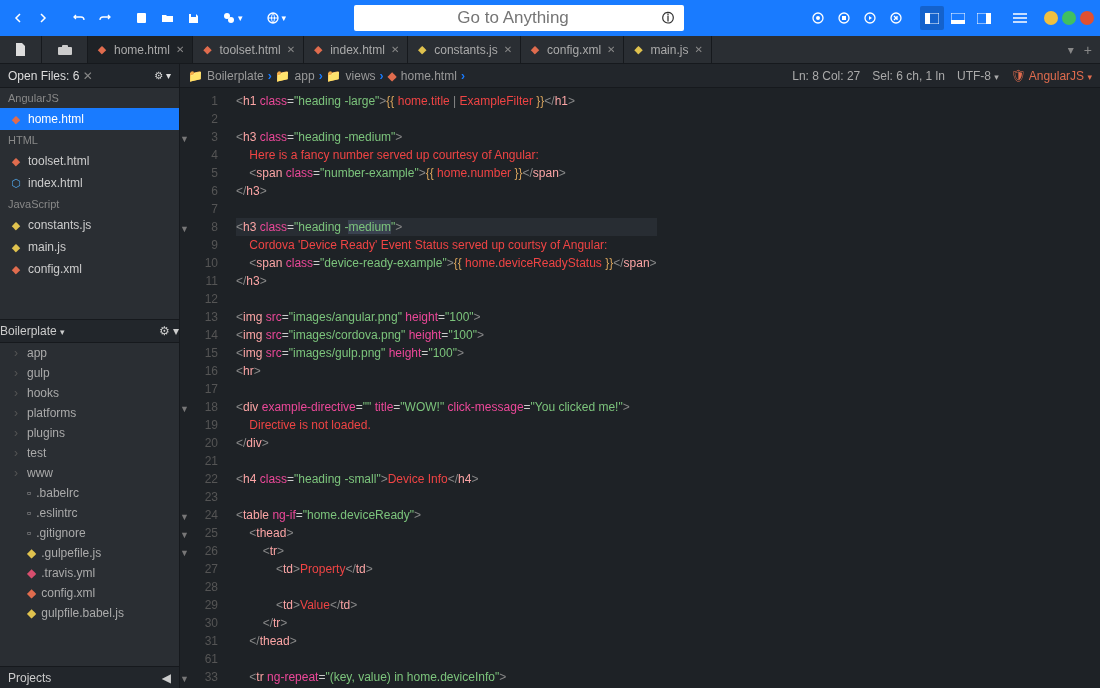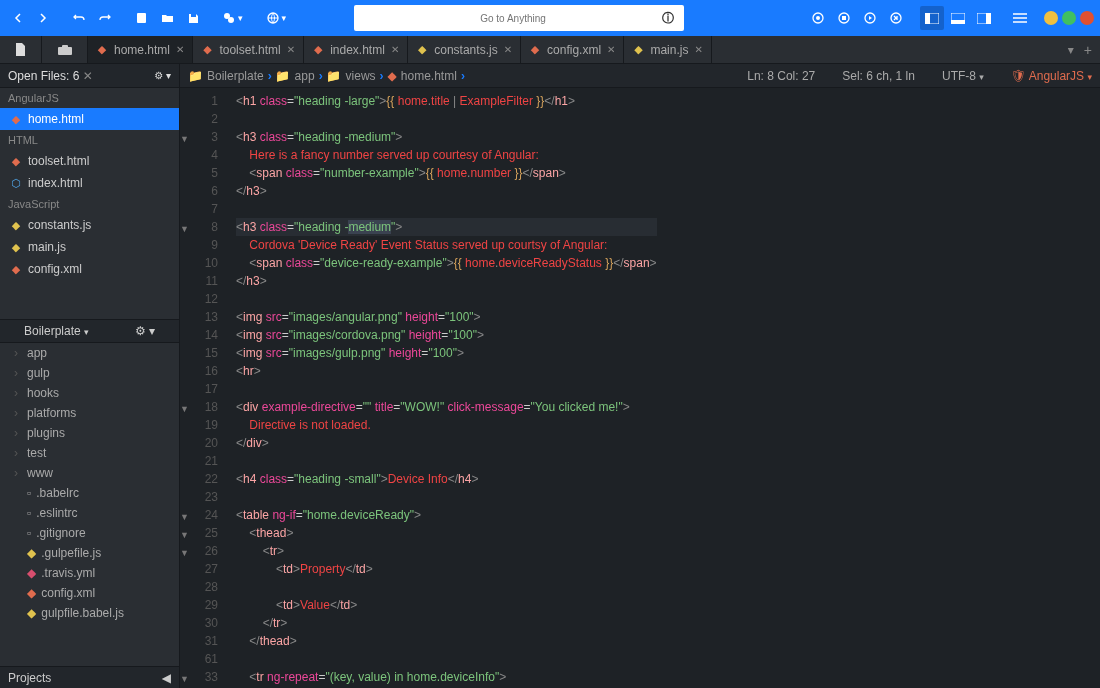--- a/index.html
+++ b/index.html
@@ -2,21 +2,21 @@
 <html><head>
 <meta charset="utf-8">
 <style>
 *{margin:0;padding:0;box-sizing:border-box;font-family:-apple-system,'Segoe UI',sans-serif;font-size:12px}
 body{width:1100px;height:688px;background:#1e2226;color:#ccc;overflow:hidden;display:flex;flex-direction:column}
 .toolbar{background:#197bff;height:36px;display:flex;align-items:center;padding:0 6px;gap:2px}
 .tb-btn{width:24px;height:24px;display:flex;align-items:center;justify-content:center;color:#fff;cursor:pointer;border-radius:2px}
 .tb-sep{width:8px}
 .tb-group{display:flex;gap:1px}
 .search-box{flex:1;max-width:330px;margin:0 auto;background:#fff;height:26px;border-radius:2px;display:flex;align-items:center;padding:0 10px}
-.search-box input{flex:1;border:none;outline:none;text-align:center;font-size:10px;color:#444}
+.search-box input{flex:1;border:none;outline:none;text-align:center;font-size:17px;color:#444}
 .search-box .info{color:#333;font-weight:bold}
 .tb-right{margin-left:auto;display:flex;gap:2px;align-items:center}
 .win-btns{display:flex;gap:4px;margin-left:10px}
 .win-btn{width:14px;height:14px;border-radius:50%}
 .tabstrip{background:#2a2e33;height:28px;display:flex;align-items:stretch;border-bottom:1px solid #16191d}
 .tab-icon-slot{width:42px;display:flex;align-items:center;justify-content:center;border-right:1px solid #16191d}
 .tabs{display:flex;flex:1}
 .tab{display:flex;align-items:center;padding:0 8px;gap:6px;border-right:1px solid #16191d;cursor:pointer;color:#aaa}
 .tab.active{background:#1e2226}
 .tab .close{color:#888;font-size:10px}
@@ -24,29 +24,29 @@
 .tabstrip-right{margin-left:auto;display:flex;align-items:center;padding:0 8px;gap:10px;color:#888}
 .main{flex:1;display:flex;min-height:0}
 .sidebar{width:180px;background:#2a2e33;display:flex;flex-direction:column;border-right:1px solid #16191d}
 .sb-head{background:#22262b;height:24px;display:flex;align-items:center;padding:0 8px;color:#ddd;justify-content:space-between;border-bottom:1px solid #16191d}
 .sb-head .gear{font-size:10px}
 .sb-cat{padding:4px 8px;color:#888;font-size:11px;background:#2a2e33}
 .sb-item{display:flex;align-items:center;padding:4px 8px 4px 10px;gap:6px;cursor:pointer;color:#ccc}
 .sb-item.sel{background:#197bff;color:#fff}
 .sb-item .ic{width:12px;height:12px;display:inline-flex;align-items:center;justify-content:center;font-size:11px}
 .sb-section{flex:1;overflow:auto}
-.sb-proj-head{background:#22262b;height:24px;display:flex;align-items:center;padding:0 24px;justify-content:space-between;border-top:1px solid #16191d;border-bottom:1px solid #16191d}
+.sb-proj-head{background:#22262b;height:24px;display:flex;align-items:center;padding:0 0;justify-content:space-between;border-top:1px solid #16191d;border-bottom:1px solid #16191d}
 .proj-item{display:flex;align-items:center;padding:3px 8px 3px 14px;gap:5px;cursor:pointer;color:#aaa;font-size:11px}
 .proj-item .caret{color:#555;width:8px}
 .sb-foot{background:#22262b;height:22px;display:flex;align-items:center;justify-content:space-between;padding:0 8px;border-top:1px solid #16191d}
 .editor{flex:1;display:flex;flex-direction:column;min-width:0}
 .crumbs{height:24px;background:#22262b;display:flex;align-items:center;padding:0 8px;gap:4px;color:#999;border-bottom:1px solid #16191d}
 .crumb{display:flex;align-items:center;gap:4px;cursor:pointer}
 .crumb-sep{color:#197bff;font-weight:bold}
-.crumbs-right{margin-left:auto;display:flex;gap:27px;color:#aaa;font-size:11px;align-items:center}
+.crumbs-right{margin-left:auto;display:flex;gap:12px;color:#aaa;font-size:11px;align-items:center}
 .code-area{flex:1;display:flex;overflow:auto;background:#1e2226;font-family:'Consolas','Monaco',monospace;font-size:13px;line-height:18px}
 .gutter{background:#1e2226;color:#555;text-align:right;padding:4px 10px 4px 4px;user-select:none;min-width:48px}
 .gln{height:18px;position:relative}
 .fold{position:absolute;left:-4px;top:2px;color:#777;font-size:9px}
 .code{padding:4px 8px;white-space:pre;color:#ccc}
 .cl{height:18px}
 .cl.hl{background:#282d33}
 .t{color:#fca5a5}.a{color:#ec4899}.s{color:#7cc47c}.d{color:#d6a35c}.x{color:#ef4444}.p{color:#888}
 .ic-html{color:#e06c4e}.ic-js{color:#e0c24e}.ic-xml{color:#e06c4e}.ic-yml{color:#d84e6e}
 .h5{color:#4ea0e0}

